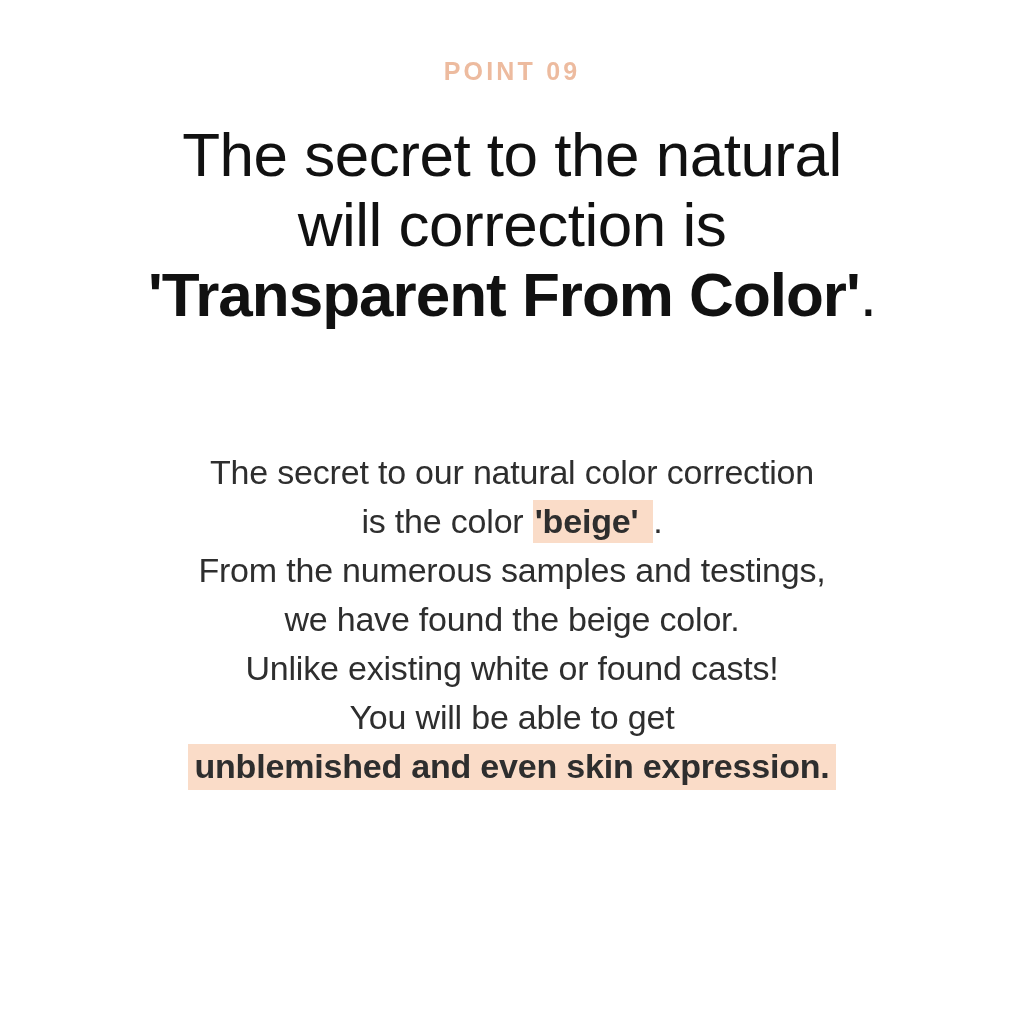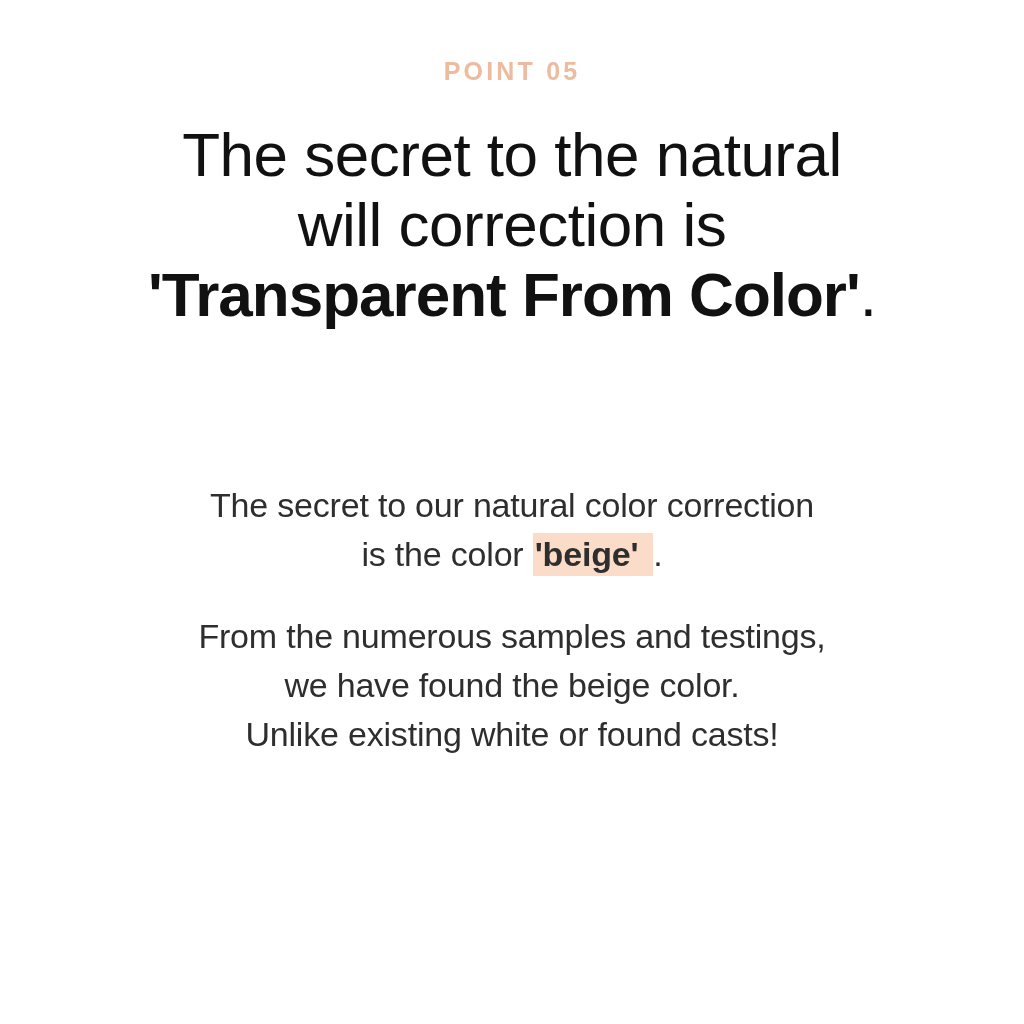--- a/index.html
+++ b/index.html
@@ -65,21 +65,20 @@
     margin-top: 118px;
     width: 960px;
     text-align: center;
     color: #2e2e2e;
   }
   .para {
     font-size: 34px;
     line-height: 49px;
     font-weight: 400;
     letter-spacing: -0.2px;
-    margin-top: 33px;
   }
   .para + .para {
   }
   .para .p-line {
     display: block;
     white-space: pre;
   }
   .hl {
     background: #fadcc8;
     font-weight: 700;
@@ -96,36 +95,40 @@
   }
   .plain-tail {
     font-weight: 400;
   }
 </style>
 </head>
 <body>
 
 <div class="slide">
 
-  <div class="eyebrow">POINT 05</div>
+  <div class="eyebrow">POINT 09</div>
 
   <div class="headline">
     <span class="hl-line">The secret to the natural</span>
     <span class="hl-line">will correction is</span>
     <span class="hl-line bold"><span>'Transparent From Color'</span><span class="tail">.</span></span>
   </div>
 
   <div class="body-wrap">
 
     <div class="para">
       <span class="p-line">The secret to our natural color correction</span>
       <span class="p-line"><span>is the color </span><span class="hl">'beige'</span><span class="plain-tail">.</span></span>
     </div>
 
     <div class="para">
       <span class="p-line">From the numerous samples and testings,</span>
       <span class="p-line">we have found the beige color.</span>
       <span class="p-line">Unlike existing white or found casts!</span>
     </div>
 
+    <div class="para">
+      <span class="p-line">You will be able to get</span>
+      <span class="p-line"><span class="hl-wide">unblemished and even skin expression.</span></span>
+    </div>
 
   </div>
 </div>
 
 </body></html>

